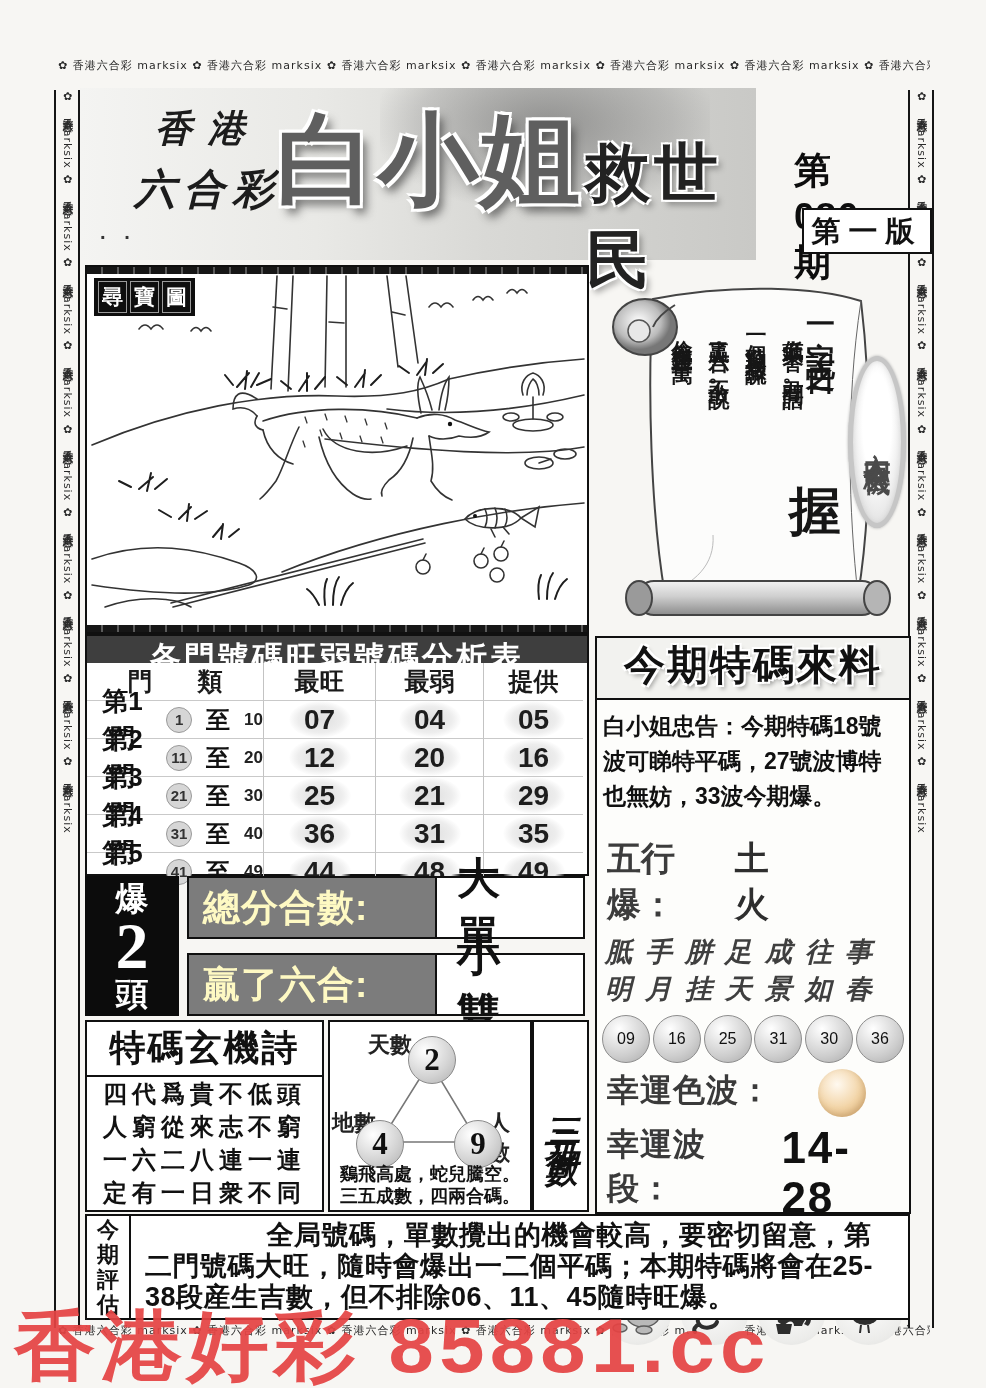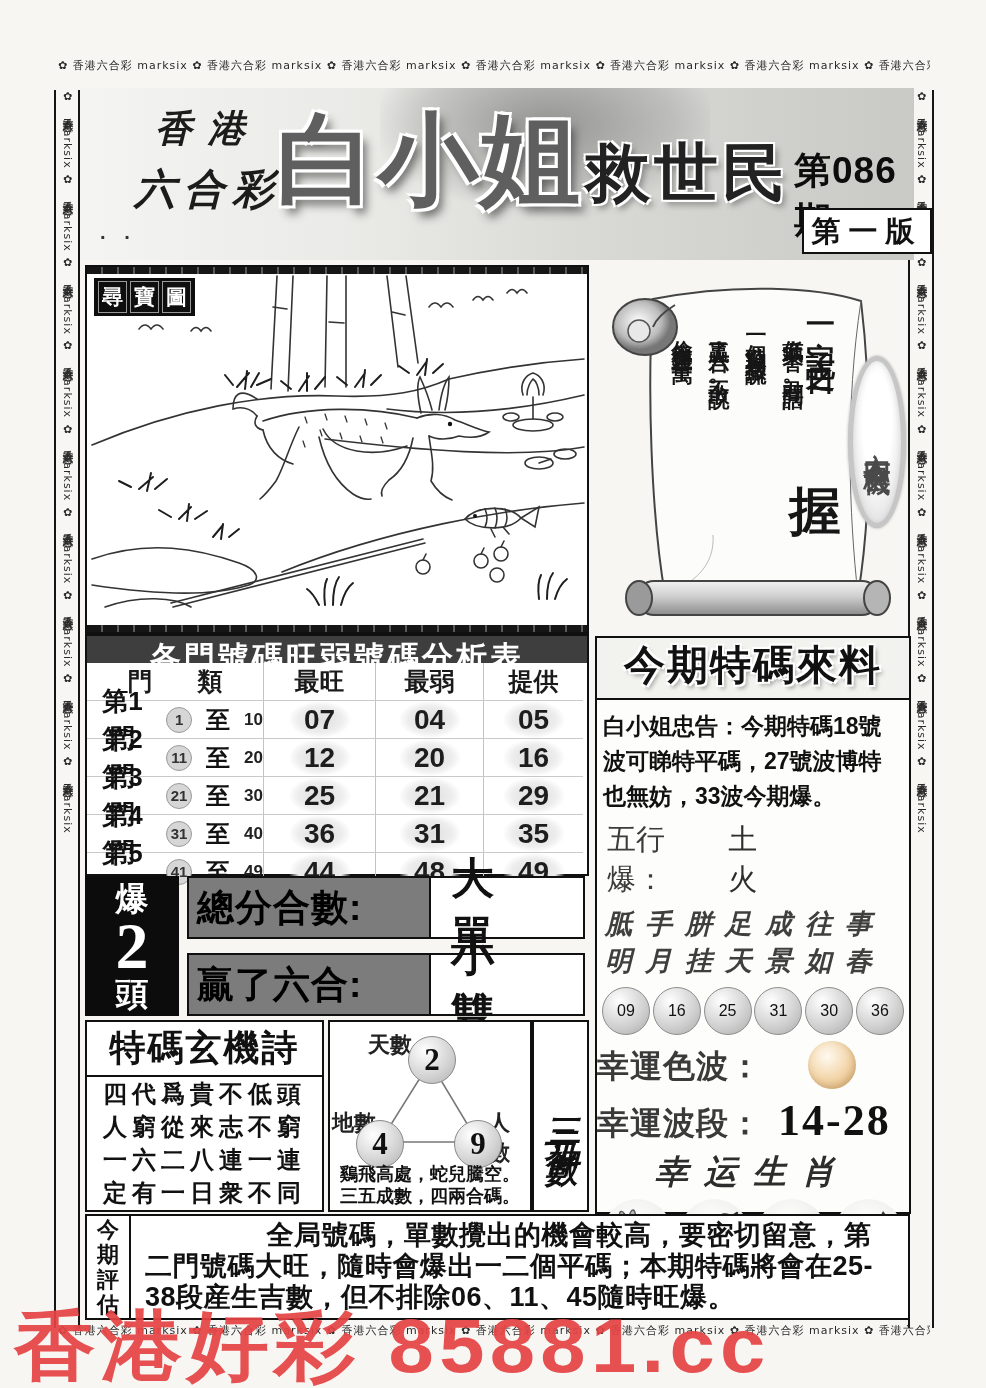--- a/index.html
+++ b/index.html
@@ -8,21 +8,21 @@
   
   .bstrip{position:absolute;font:11px "DejaVu Sans","Liberation Sans",sans-serif;color:#2a2a2a;
           letter-spacing:1px;overflow:hidden;white-space:nowrap;}
   .bstrip.h{height:22px;line-height:22px;}
   .bstrip.v{width:22px;writing-mode:vertical-rl;text-orientation:mixed;line-height:22px;}
   #strip-top{left:58px;top:55px;width:872px;}
   #strip-bottom{left:58px;top:1320px;width:872px;}
   #strip-left{left:54px;top:90px;height:1238px;border-left:2px solid #151515;border-right:2px solid #151515;}
   #strip-right{left:908px;top:90px;height:1238px;border-left:2px solid #151515;border-right:2px solid #151515;}
   
-  .header{position:absolute;left:80px;top:88px;width:834px;height:172px;
+  .header{position:absolute;left:80px;top:88px;width:676px;height:172px;
           background:linear-gradient(90deg,#f4f4f2 0%,#e9e9e6 35%,#d9d9d6 60%,#c9c9c6 100%);}
   .header:before{content:"";position:absolute;left:300px;top:0;width:330px;height:120px;
           background:radial-gradient(ellipse at 50% 30%,rgba(90,90,90,.55),rgba(120,120,120,.25) 55%,rgba(0,0,0,0) 75%);}
   .brand{position:absolute;left:28px;top:16px;width:200px;text-align:center;
          font-family:"Liberation Serif","DejaVu Serif",serif;font-style:italic;font-weight:700;color:#1c1c1c;}
   .brand .l1{font-size:37px;letter-spacing:16px;}
   .brand .l2{font-size:41px;letter-spacing:8px;margin-top:8px;}
   .hdots{position:absolute;left:20px;top:138px;font-size:20px;font-weight:700;color:#333;letter-spacing:6px;}
   .big-title{position:absolute;left:196px;top:6px;font-size:100px;font-weight:900;color:#5f5f5f;letter-spacing:2px;
          text-shadow:-3px -3px 0 #fff,3px -3px 0 #fff,-3px 3px 0 #fff,3px 3px 0 #fff,6px 8px 10px rgba(40,40,40,.65);}
@@ -55,22 +55,22 @@
   .numhalo{display:inline-block;width:62px;border-radius:50%;
         background:radial-gradient(ellipse at center,#dedede 0%,#ededed 50%,rgba(255,255,255,0) 72%);}
   
   .burst{position:absolute;left:85px;top:876px;width:500px;height:140px;display:flex;gap:8px;}
   .burst-side{width:90px;background:#0c0c0c;border:2px solid #0c0c0c;color:#fff;display:flex;flex-direction:column;
         align-items:center;justify-content:center;line-height:1;}
   .burst-side .t{font-size:33px;font-weight:900;}
   .burst-side .n{font-size:66px;font-weight:900;font-family:"Liberation Serif",serif;margin:-2px 0;}
   .burst-rows{flex:1;display:flex;flex-direction:column;justify-content:space-between;}
   .burst-row{display:flex;height:63px;}
-  .burst-label{flex:0 0 232px;background:#7c7c7c;border:2px solid #101010;border-right:none;color:#000000;
-        font-size:37px;font-weight:900;display:flex;align-items:center;padding-left:8px;letter-spacing:1px;}
+  .burst-label{flex:0 0 232px;background:#7c7c7c;border:2px solid #101010;border-right:none;color:#fef9c3;
+        font-size:37px;font-weight:900;display:flex;align-items:center;padding-left:14px;letter-spacing:1px;}
   .burst-val{flex:1;background:#fff;border:2px solid #101010;color:#111;font-size:43px;font-weight:900;
         display:flex;align-items:center;justify-content:center;letter-spacing:26px;padding-left:20px;}
   
   .poem{position:absolute;left:85px;top:1020px;width:235px;height:188px;background:#fff;border:2px solid #101010;}
   .poem-title{font-size:36px;font-weight:900;text-align:center;letter-spacing:2px;border-bottom:2px solid #101010;padding:2px 0;}
   .poem-line{font-size:24px;font-weight:900;text-align:center;letter-spacing:5px;line-height:33px;}
   .tri{position:absolute;left:328px;top:1020px;width:200px;height:188px;background:#fff;border:2px solid #101010;}
   .tri svg{position:absolute;left:0;top:0;}
   .tball{position:absolute;width:46px;height:46px;border-radius:50%;border:1px solid #8a8a8a;
         background:radial-gradient(circle at 35% 30%,#ffffff,#d2d2d2 60%,#b0b0b0);
@@ -92,29 +92,29 @@
         background:radial-gradient(ellipse at 50% 40%,#ffffff 35%,#e6e6e6 65%,#bdbdbd);
         box-shadow:inset 0 0 0 5px #c6c6c6, inset 0 0 8px #999, 0 0 3px #aaa;
         display:flex;align-items:center;justify-content:center;z-index:3;}
   .mystery span{writing-mode:vertical-rl;text-orientation:upright;font-size:27px;font-weight:900;color:#4a4a4a;letter-spacing:5px;}
   
   .special{position:absolute;left:595px;top:636px;width:312px;height:574px;background:#fdfdfb;border:2px solid #101010;
         display:flex;flex-direction:column;}
   .sp-title{font-size:41px;font-weight:900;text-align:center;letter-spacing:2px;padding:0 0 5px;border-bottom:2px solid #101010;
         background:#f2f2ef;text-shadow:-2px -2px 0 #fff,2px -2px 0 #fff,-2px 2px 0 #fff,2px 2px 0 #fff,3px 4px 4px rgba(0,0,0,.35);}
   .sp-advice{padding:9px 6px 2px;font-size:23px;font-weight:900;line-height:35px;}
-  .sp-wuxing{padding:4px 10px 0;font-size:29px;font-weight:400;color:#3c3c3c;display:flex;align-items:center;}
+  .sp-wuxing{padding:4px 10px 0;font-size:34px;font-weight:700;color:#3c3c3c;display:flex;align-items:center;margin-top:16px;}
   .sp-wuxing .val{margin-left:18px;letter-spacing:42px;color:#2e2e2e;}
   .sp-callig{padding:6px 8px 0;font-family:"Liberation Serif","DejaVu Serif",serif;font-style:italic;color:#3f3f3f;
         font-size:27px;font-weight:700;letter-spacing:13px;line-height:37px;white-space:nowrap;}
   .sp-balls{display:flex;justify-content:space-between;padding:7px 5px 0;}
   .sball{width:46px;height:46px;border-radius:50%;border:1px solid #8d8d8d;
         background:radial-gradient(circle at 35% 28%,#ffffff,#cdcdcd 62%,#a9a9a9);
         font-size:16px;font-weight:400;display:flex;align-items:center;justify-content:center;}
-  .sp-row{display:flex;align-items:flex-end;padding:6px 0 0;font-family:Liberation Serif, serif;}
+  .sp-row{display:flex;align-items:flex-start;padding:6px 10px 0;}
   .sp-lab{font-size:32px;font-weight:900;color:#3a3a3a;letter-spacing:1px;}
   .lucky-ball{width:48px;height:48px;border-radius:50%;margin-left:46px;
         background:radial-gradient(circle at 40% 32%,#fff9f0,#f2d4a6 55%,#e6b97e);box-shadow:inset -2px -3px 6px rgba(150,110,60,.35);}
   .wave-val{font-size:44px;font-weight:900;margin-left:16px;letter-spacing:2px;}
   .sp-zodiac-title{text-align:center;font-family:"Liberation Serif",serif;font-style:italic;font-size:33px;font-weight:700;
         letter-spacing:16px;color:#2d2d2d;padding-top:4px;}
   .sp-animals{display:flex;justify-content:space-between;padding:4px 6px;}
   .acircle{width:69px;height:69px;border-radius:50%;background:radial-gradient(circle at 45% 35%,#ffffff,#ececea 70%,#dededc);
         display:flex;align-items:center;justify-content:center;}
   

